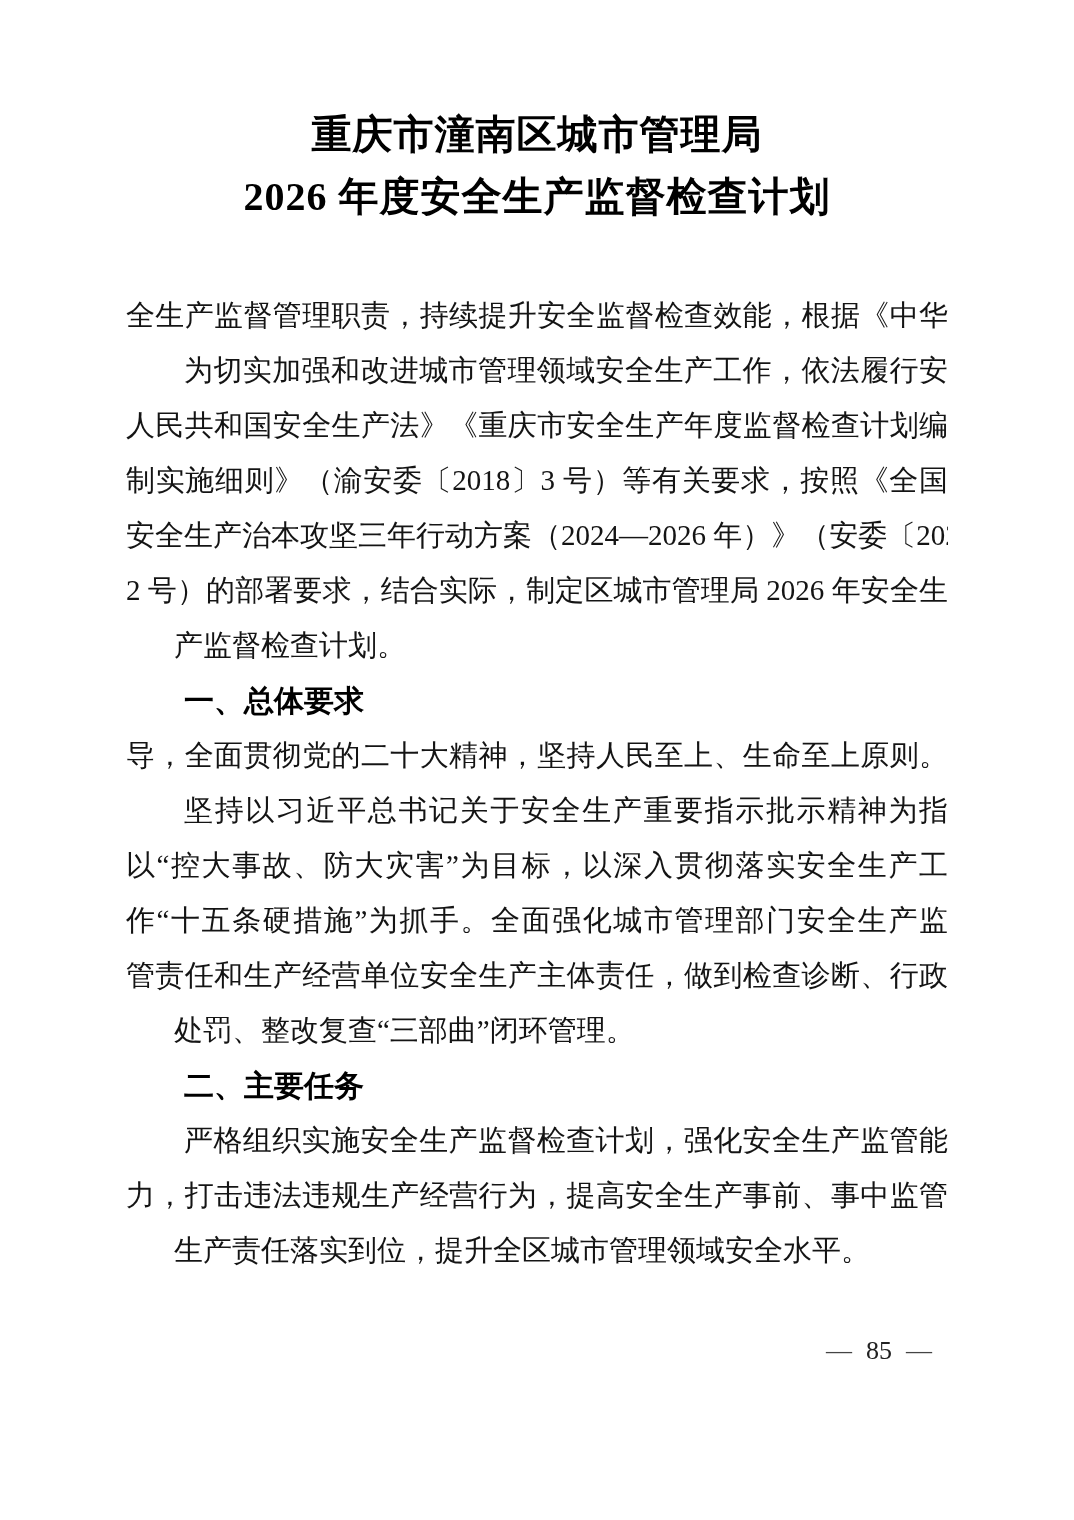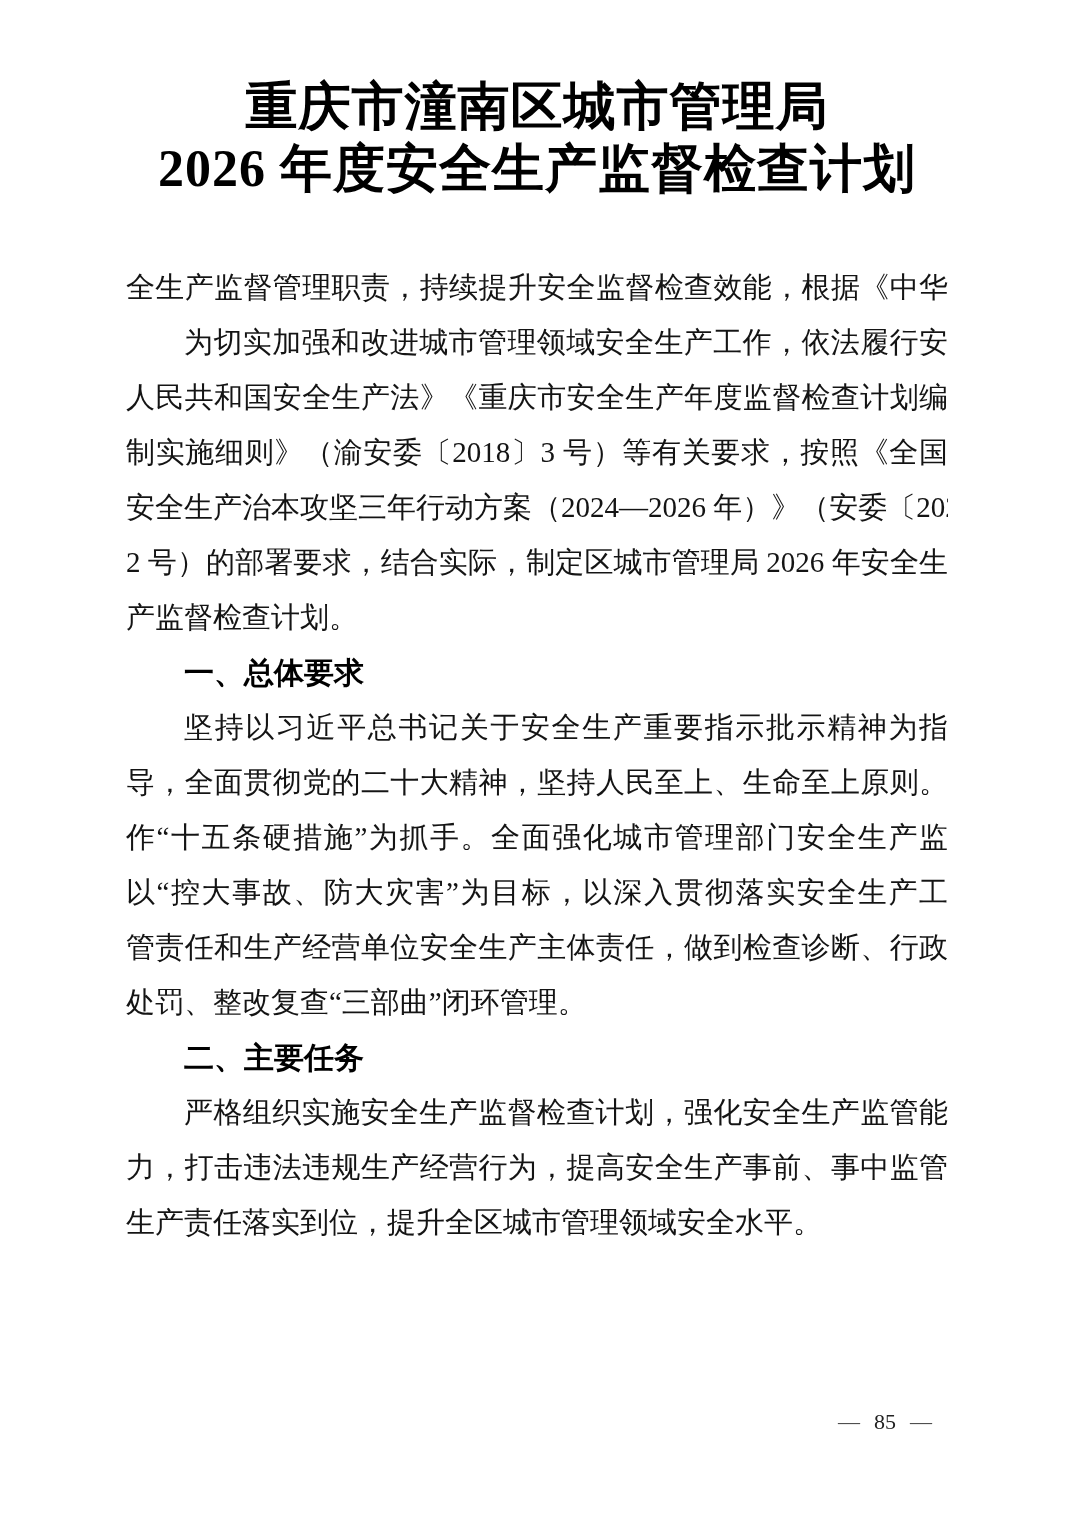--- a/index.html
+++ b/index.html
@@ -10,24 +10,24 @@
   .page {
     position: relative;
     width: 1074px;
     height: 1520px;
     background: #ffffff;
     color: #000000;
     overflow: hidden;
     font-family: "Liberation Serif", "DejaVu Serif", serif;
   }
   .title-block {
-    padding-top: 76px;
+    padding-top: 104px;
     text-align: center;
     font-weight: bold;
-    font-size: 52px;
+    font-size: 40px;
     line-height: 62px;
     letter-spacing: 1px;
     color: #000000;
     font-family: "Liberation Serif", "DejaVu Serif", serif;
   }
   .body-block {
     margin: 60px auto 0 auto;
     width: 822px;
     font-size: 29px;
     line-height: 55px;
@@ -39,37 +39,38 @@
     text-align: justify;
     text-align-last: justify;
     white-space: nowrap;
     overflow: hidden;
   }
   .line.indent {
     text-indent: 58px;
   }
   .line.end {
     text-align-last: left;
+    margin-left: 48px;
   }
   .heading {
     height: 55px;
     line-height: 55px;
     padding-left: 58px;
     font-size: 30px;
     font-weight: bold;
     color: #000000;
     text-align: right;
     text-align-last: left;
     font-family: "Liberation Sans", "DejaVu Sans", sans-serif;
   }
   .footer {
     position: absolute;
-    top: 1409px;
+    top: 1336px;
     right: 128px;
-    font-size: 22px;
+    font-size: 26px;
     color: #222222;
     font-family: "Liberation Serif", "DejaVu Serif", serif;
   }
   .footer .dash {
     color: #444444;
     margin: 0 14px;
   }
 </style>
 </head>
 <body>
@@ -89,24 +90,24 @@
       <div class="line">人民共和国安全生产法》《重庆市安全生产年度监督检查计划编</div>
       <div class="line">制实施细则》（渝安委〔2018〕3 号）等有关要求，按照《全国</div>
       <div class="line">安全生产治本攻坚三年行动方案（2024—2026 年）》（安委〔2024〕</div>
       <div class="line">2 号）的部署要求，结合实际，制定区城市管理局 2026 年安全生</div>
       <div class="line end">产监督检查计划。</div>
     </div>
 
     <div class="heading">一、总体要求</div>
 
     <div>
+      <div class="line">导，全面贯彻党的二十大精神，坚持人民至上、生命至上原则。</div>
       <div class="line indent">坚持以习近平总书记关于安全生产重要指示批示精神为指</div>
-      <div class="line">导，全面贯彻党的二十大精神，坚持人民至上、生命至上原则。</div>
+      <div class="line">以“控大事故、防大灾害”为目标，以深入贯彻落实安全生产工</div>
       <div class="line">作“十五条硬措施”为抓手。全面强化城市管理部门安全生产监</div>
-      <div class="line">以“控大事故、防大灾害”为目标，以深入贯彻落实安全生产工</div>
       <div class="line">管责任和生产经营单位安全生产主体责任，做到检查诊断、行政</div>
       <div class="line end">处罚、整改复查“三部曲”闭环管理。</div>
     </div>
 
     <div class="heading">二、主要任务</div>
 
     <div>
       <div class="line indent">严格组织实施安全生产监督检查计划，强化安全生产监管能</div>
       <div class="line">力，打击违法违规生产经营行为，提高安全生产事前、事中监管</div>
       <div class="line end">生产责任落实到位，提升全区城市管理领域安全水平。</div>

